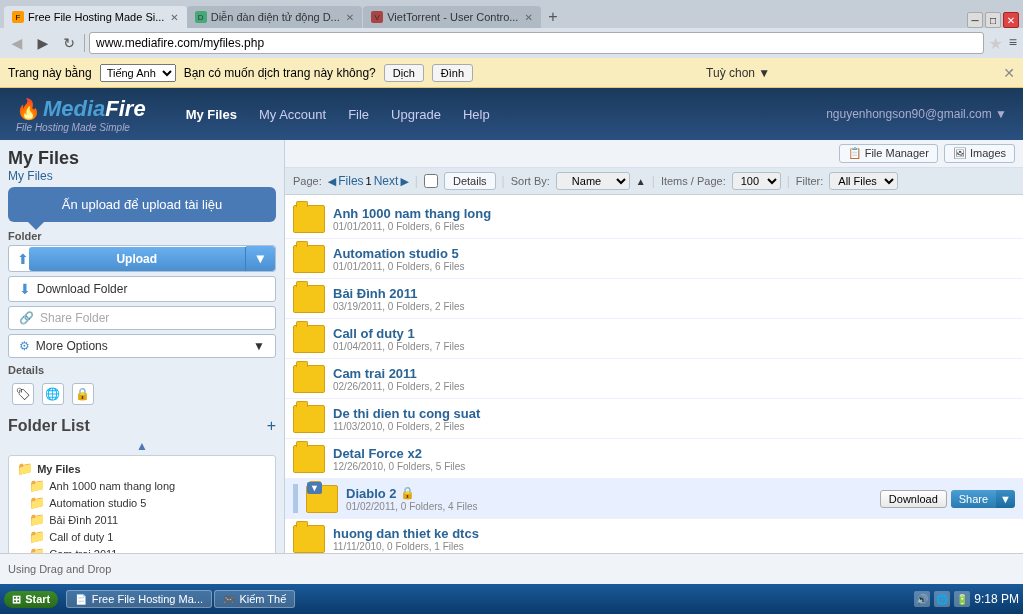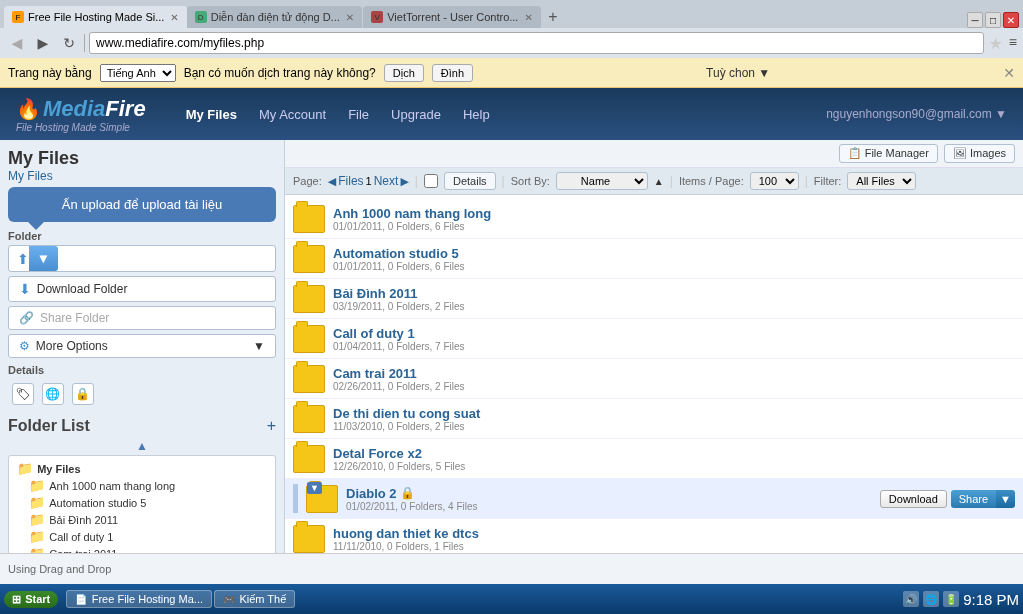--- a/index.html
+++ b/index.html
@@ -79,21 +79,21 @@
     
     .main-area { flex: 1; background: #fff; overflow-y: auto; }
     .toolbar { display: flex; align-items: center; padding: 4px 8px; background: #e0e8f0; border-bottom: 1px solid #c5d0db; gap: 6px; }
     .toolbar-label { color: #666; font-size: 11px; }
     .toolbar-nav { display: flex; align-items: center; gap: 2px; }
     .toolbar-nav-btn { color: #2a6496; font-size: 11px; cursor: pointer; }
     .toolbar-page { font-size: 11px; }
     .toolbar-sep { color: #ccc; }
     .toolbar-checkbox { width: 14px; height: 14px; cursor: pointer; }
     .view-btn { padding: 2px 8px; border: 1px solid #b0c0d0; background: #f5f8fc; border-radius: 3px; cursor: pointer; font-size: 11px; color: #333; }
-    .sort-select { font-size: 11px; padding: 1px 20px; border: 1px solid #b0c0d0; border-radius: 3px; }
+    .sort-select { font-size: 11px; padding: 1px 11px; border: 1px solid #b0c0d0; border-radius: 3px; }
     .items-select { font-size: 11px; padding: 1px 4px; border: 1px solid #b0c0d0; border-radius: 3px; }
     .filter-select { font-size: 11px; padding: 1px 4px; border: 1px solid #b0c0d0; border-radius: 3px; }
     .sort-dir { font-size: 10px; color: #333; }
 
     
     .file-list { padding: 4px 0; }
     .file-row { display: flex; align-items: center; padding: 5px 8px; border-bottom: 1px solid #eef; gap: 8px; min-height: 40px; }
     .file-row.selected { background: #e8f0ff; }
     .folder-thumb { width: 32px; height: 28px; background: #f5c518; border: 1px solid #d4a010; border-radius: 2px; display: flex; align-items: flex-end; justify-content: center; position: relative; flex-shrink: 0; }
     .folder-thumb::before { content: ''; position: absolute; top: -5px; left: 2px; width: 10px; height: 5px; background: #f5c518; border-radius: 2px 2px 0 0; border: 1px solid #d4a010; border-bottom: none; }
@@ -108,21 +108,21 @@
 
     
     .scroll-indicator { width: 5px; background: #b0c8e8; align-self: stretch; }
 
     
     .taskbar { background: linear-gradient(to bottom, #1a5a9a, #0a3a6a); height: 30px; display: flex; align-items: center; padding: 0 4px; gap: 4px; }
     .taskbar-start { background: linear-gradient(to bottom, #3a8a2a, #2a6a1a); color: #fff; padding: 2px 8px; border-radius: 12px; font-size: 11px; font-weight: bold; cursor: pointer; display: flex; align-items: center; gap: 4px; }
     .taskbar-items { display: flex; gap: 2px; flex: 1; padding: 0 4px; }
     .taskbar-item { background: rgba(255,255,255,0.2); color: #fff; padding: 2px 8px; border-radius: 3px; font-size: 11px; cursor: pointer; display: flex; align-items: center; gap: 4px; max-width: 160px; overflow: hidden; white-space: nowrap; border: 1px solid rgba(255,255,255,0.3); }
     .taskbar-sys { display: flex; align-items: center; gap: 4px; }
-    .taskbar-clock { color: #fff; font-size: 15px; }
+    .taskbar-clock { color: #fff; font-size: 12px; }
     .taskbar-icon { width: 16px; height: 16px; background: rgba(255,255,255,0.3); border-radius: 2px; display: flex; align-items: center; justify-content: center; font-size: 10px; color: #fff; }
   </style>
 </head>
 <body>
 
 <div>
 
   <div class="tab-bar">
     <div class="tab active">
       <span class="tab-favicon" style="background:#f90;">F</span>
@@ -206,20 +206,21 @@
         <div class="page-title">My Files</div>
         <span class="breadcrumb">My Files</span>
       </div>
 
       <div class="upload-hint">Ấn upload để upload tài liệu</div>
 
       <div class="section-label">Folder</div>
 
       <div class="upload-btn-row">
         <span style="margin-left:8px;color:#4a90d0;font-size:14px;">⬆</span>
+        <button class="upload-btn-main">Upload</button>
         <button class="upload-btn-arrow">▼</button>
       </div>
 
       <button class="action-btn">
         <span style="color:#4a90d0;font-size:14px;">⬇</span>
         <span>Download Folder</span>
       </button>
 
       <button class="action-btn disabled">
         <span style="color:#aaa;font-size:12px;">🔗</span>

